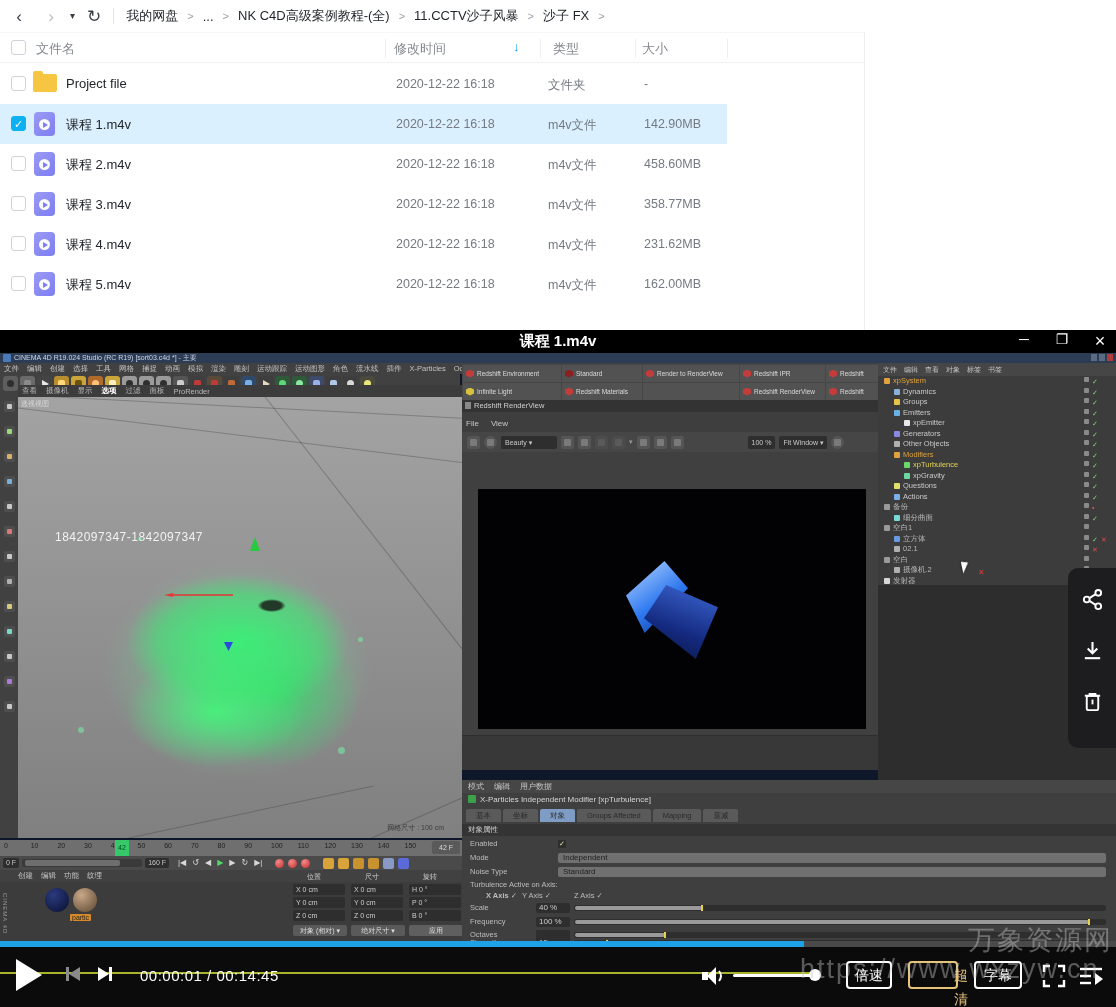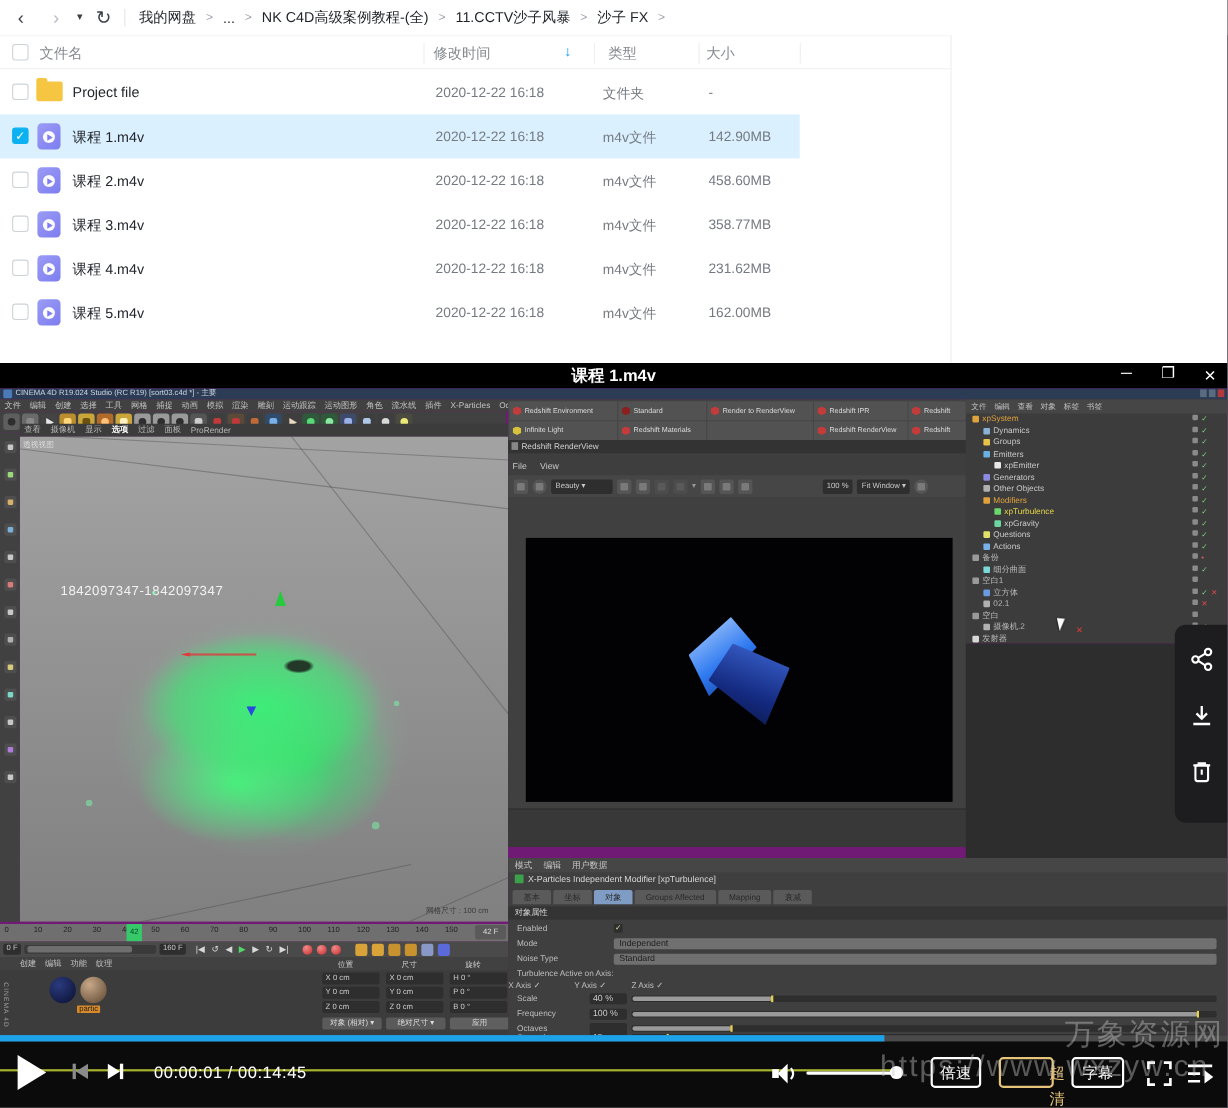--- a/index.html
+++ b/index.html
@@ -27,21 +27,21 @@
   .icon-folder:before{content:"";position:absolute;left:0;top:-3px;width:10px;height:4px;background:#f6c643;border-radius:2px 2px 0 0;}
   .icon-video{position:absolute;left:34px;top:8px;width:21px;height:24px;background:linear-gradient(135deg,#9b9bf6,#7d7df0);border-radius:4px;}
   .icon-video i{position:absolute;left:5px;top:7px;width:11px;height:11px;border-radius:50%;background:rgba(255,255,255,.95);}
   .icon-video i:after{content:"";position:absolute;left:4px;top:3px;border-left:5px solid #7d7df0;border-top:3px solid transparent;border-bottom:3px solid transparent;}
   
   .player{position:absolute;left:0;top:330px;width:1116px;height:677px;background:#000;}
   .ptitle{position:absolute;left:0;top:0;width:1116px;height:23px;}
   .ptitle .t{position:absolute;left:0;right:0;text-align:center;top:2px;color:#fff;font-weight:bold;font-size:15px;}
   .winbtn{position:absolute;top:1px;color:#fff;font-size:14px;width:24px;text-align:center;cursor:pointer;}
   
-  .video{position:absolute;left:0;top:23px;width:1116px;height:588px;background:#701a75;overflow:hidden;font-size:8px;color:#c6c6c6;}
+  .video{position:absolute;left:0;top:23px;width:1116px;height:588px;background:#0f172a;overflow:hidden;font-size:8px;color:#c6c6c6;}
   .c4d-title{position:absolute;left:0;top:0;width:1116px;height:10px;background:#2c3c55;color:#cdd6e4;font-size:7px;line-height:10px;padding-left:14px;white-space:nowrap;}
   .c4d-menu{position:absolute;left:0;top:10px;width:1116px;height:11px;background:#414141;display:flex;gap:8px;align-items:center;padding-left:4px;font-size:7.5px;color:#c2c2c2;}
   .c4d-menu span{cursor:pointer;white-space:nowrap;}
   .c4d-tools{position:absolute;left:0;top:21px;width:460px;height:19px;background:#414141;display:flex;gap:2px;align-items:center;padding-left:3px;}
   .ticon{width:15px;height:15px;border-radius:3px;position:relative;cursor:pointer;}
   .ticon i{position:absolute;inset:4px;}
   .ticon i.s{border-radius:2px;} .ticon i.c{border-radius:50%;}
   .ticon i.t{background:transparent!important;border-left:7px solid var(--f);border-top:4px solid transparent;border-bottom:4px solid transparent;inset:4px auto auto 5px;width:0;height:0;}
   .leftbar{position:absolute;left:0;top:40px;width:18px;height:445px;background:#414141;display:flex;flex-direction:column;align-items:center;gap:14px;padding-top:8px;}
   .leftbar b{width:11px;height:11px;border-radius:2px;background:#4e4e4e;position:relative;cursor:pointer;}
@@ -718,21 +718,21 @@
               <span class="at-lab">Strength</span>
               <span class="at-val">15</span>
               <span class="at-slider">
                 <u style="left: 31.8px;"></u>
               </span>
             </div>
             <div class="at-row" style="top: 99px;">
               <span class="at-lab">Turbulence Active on Axis:</span>
             </div>
             <div class="at-row" style="top: 110px;">
-              <span class="ax-ck" style="left: 0;">X Axis ✓</span>
+              <span class="ax-ck" style="left: 24px; font-weight: bold;">X Axis ✓</span>
               <span class="ax-ck" style="left: 60px;">Y Axis ✓</span>
               <span class="ax-ck" style="left: 112px;">Z Axis ✓</span>
             </div>
           </div>
       </div>
     </div>
 
     <div class="buffer">
         <i id="buf-fill" style="width: 803.52px;"></i>
       </div>

